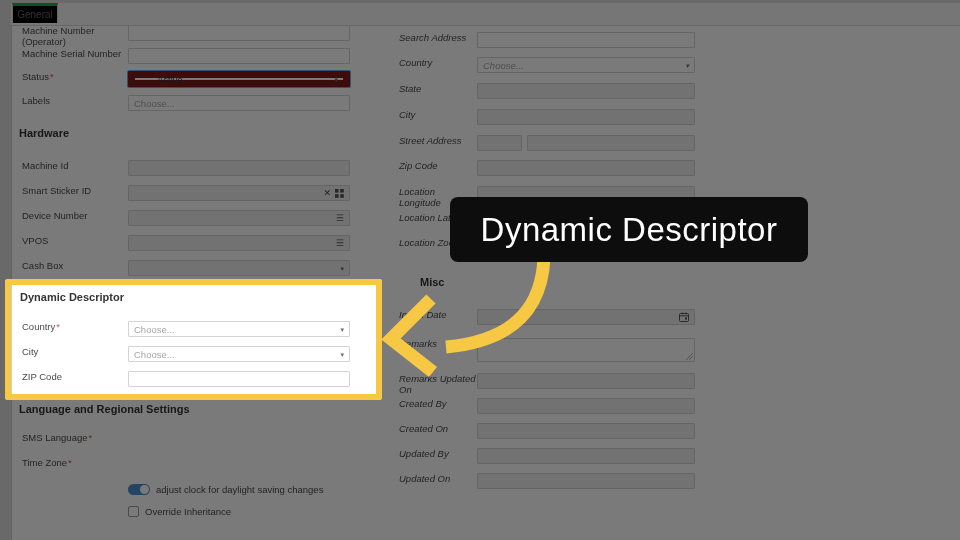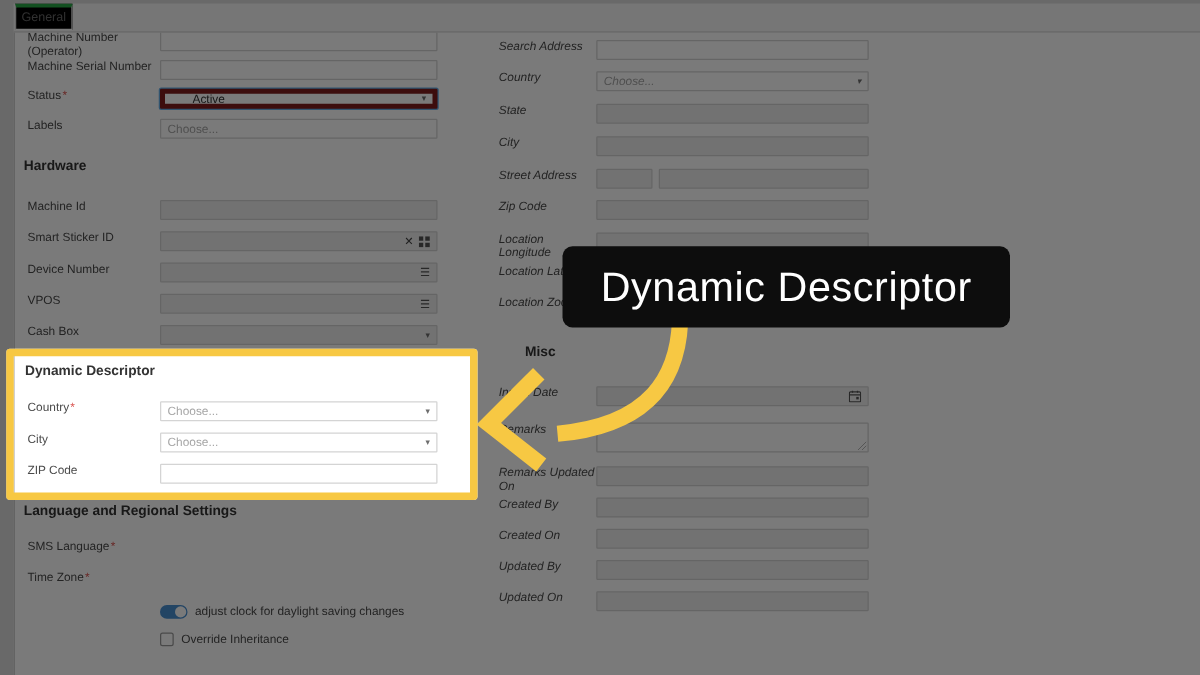--- a/index.html
+++ b/index.html
@@ -27,21 +27,21 @@
   .rrow .lbl{width:78px;}
   .req{color:#d9534f;margin-left:1px;}
   .ctl{
     position:relative;height:16px;flex:1;display:flex;align-items:center;
     border:1px solid #d4d4d4;background:#fff;box-sizing:border-box;
     padding:0 5px;font-size:9.5px;color:#333;border-radius:1px;gap:26px;
   }
   .ctl.disabled{background:#efefef;}
   .ctl .val{white-space:nowrap;overflow:hidden;}
   .placeholder{color:#a6a6a6;}
-  .focus{border:4px solid #7f1d1d;box-shadow:0 0 0 1px #66afe9;padding-left:22px;}
+  .focus{border:7px solid #7f1d1d;box-shadow:0 0 0 1px #66afe9;padding-left:22px;}
   .chev{margin-left:auto;color:#6e6e6e;font-size:7px;line-height:1;flex:none;}
   .trail{margin-left:auto;display:flex;align-items:center;gap:4px;flex:none;color:#555;}
   .xglyph{font-size:9px;color:#444;line-height:1;}
   .listglyph{font-size:9px;color:#555;line-height:1;}
   .split{display:flex;flex:1;gap:5px;}
   .split .ctl.small{flex:none;width:45px;}
   
   .sect{position:absolute;font-size:11px;font-weight:bold;color:#333;z-index:1;}
   
   .ta{height:24px;align-items:flex-start;padding-top:2px;}

